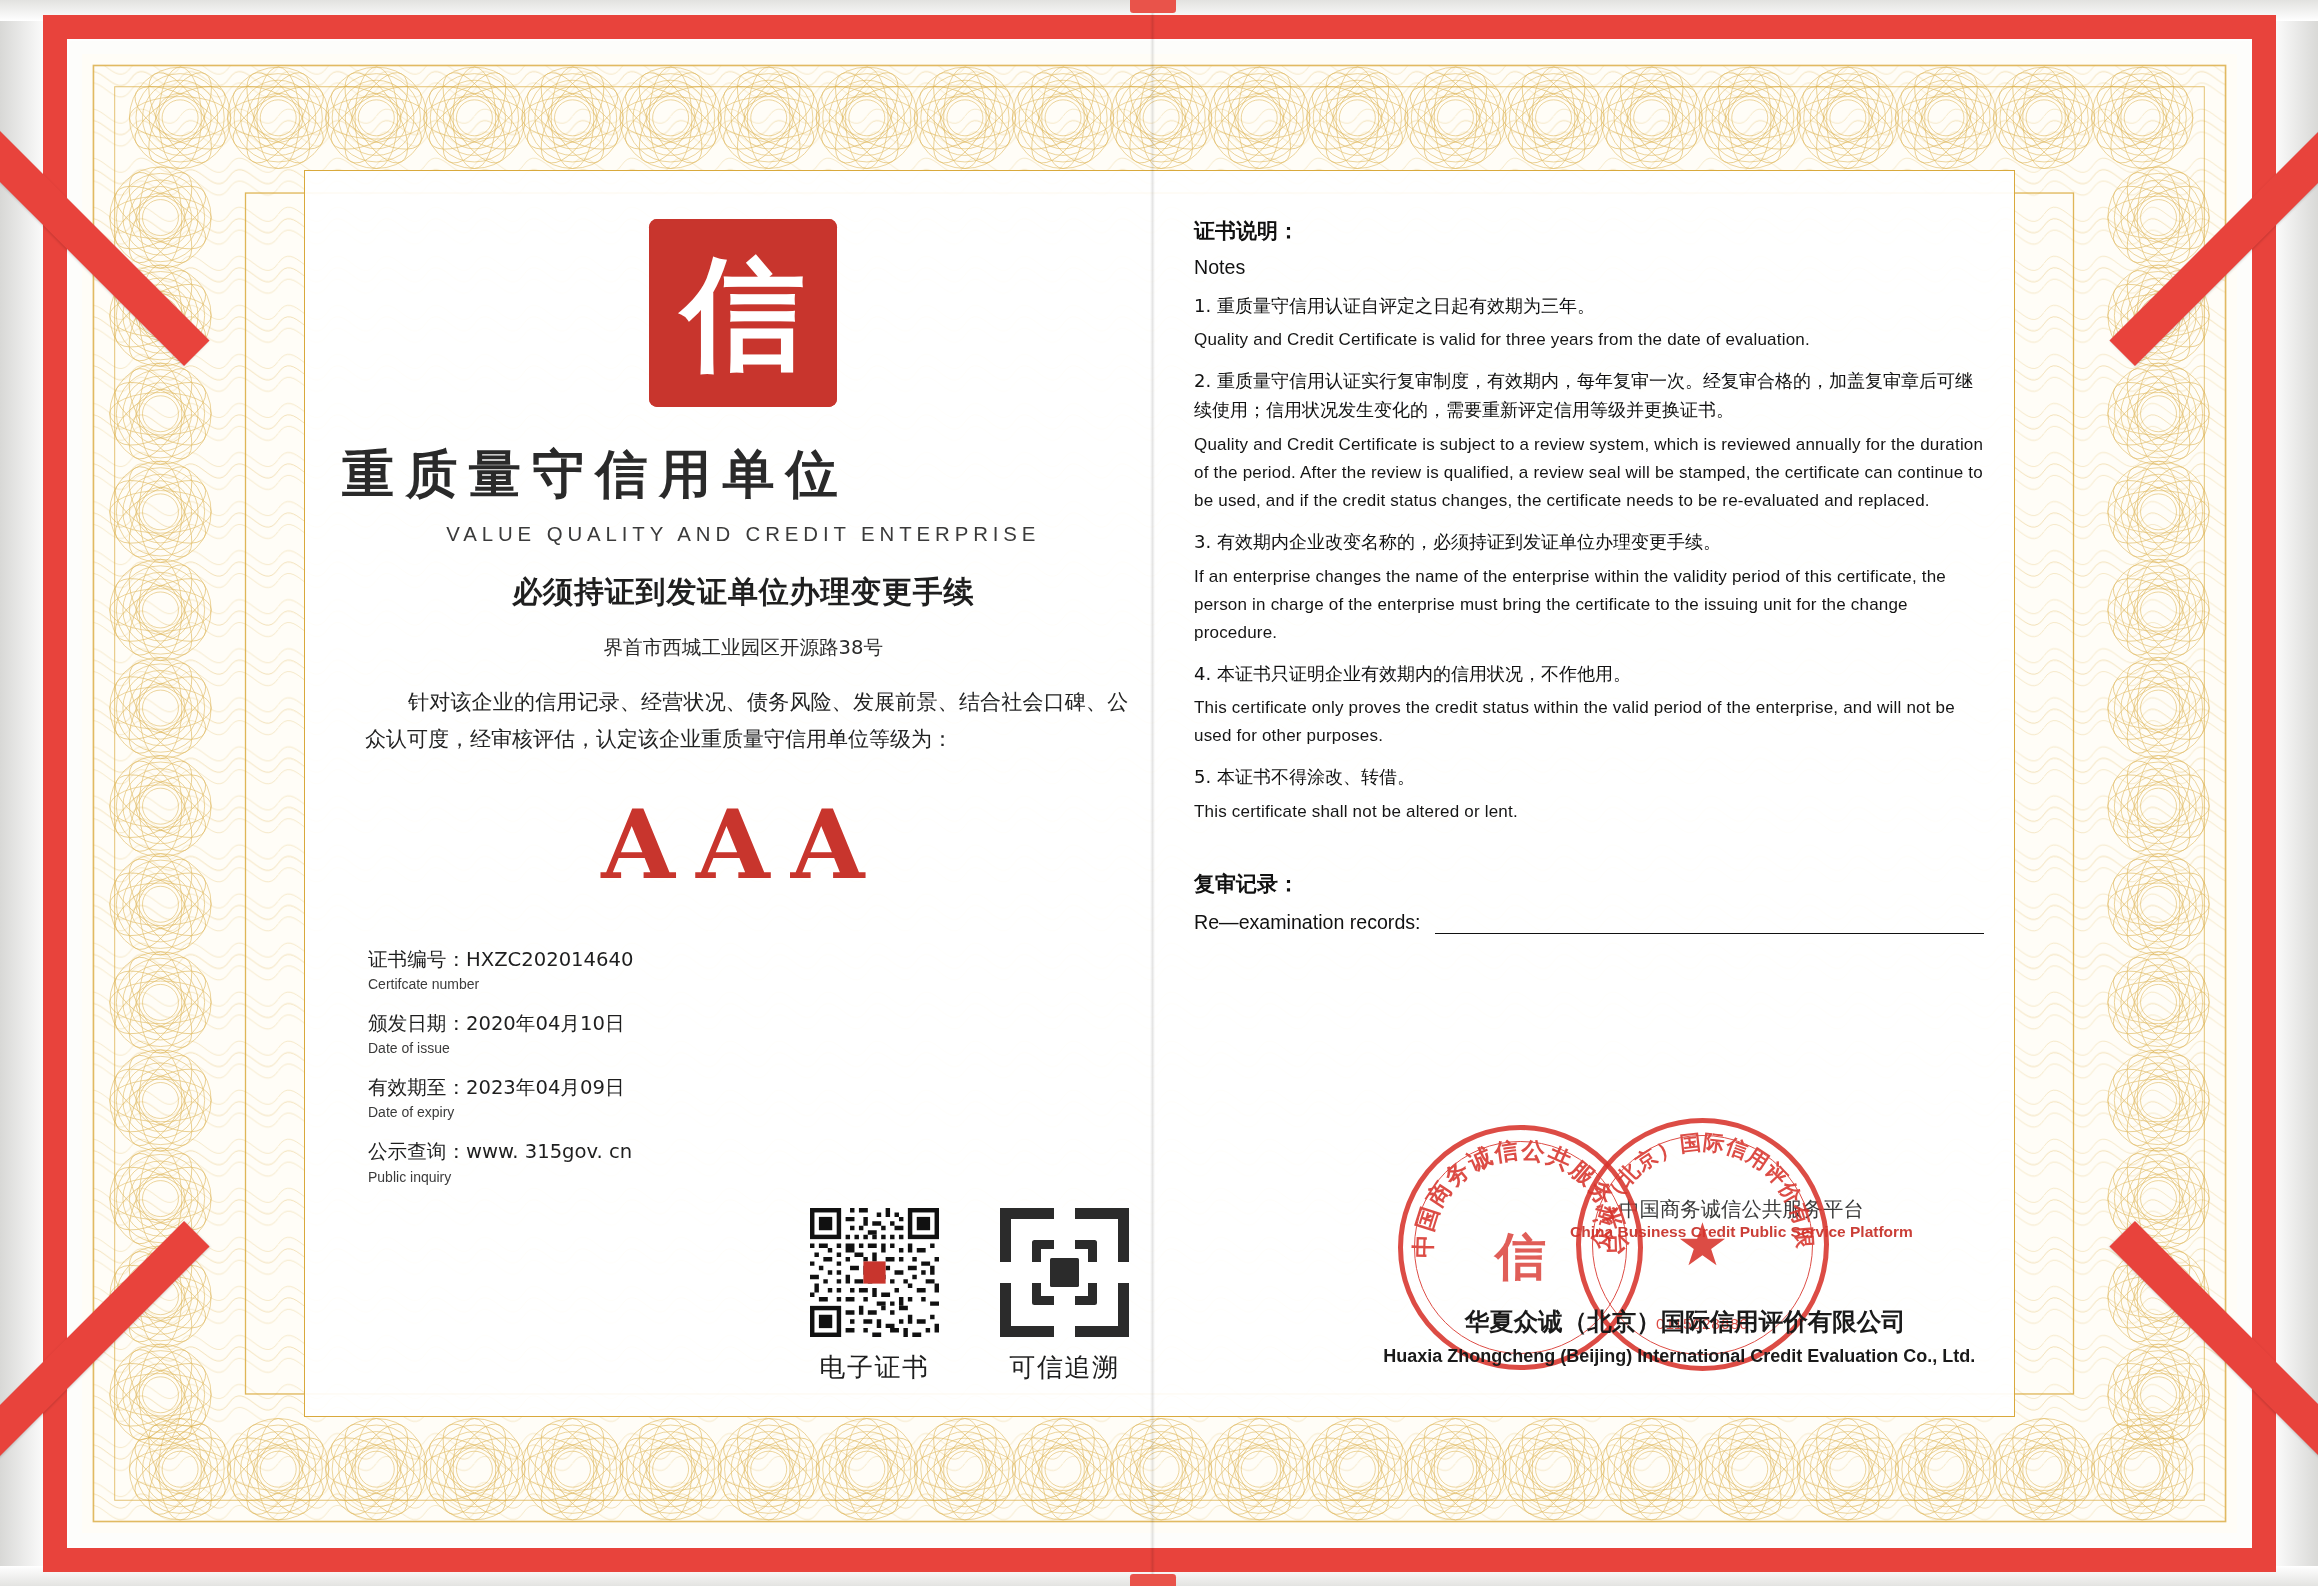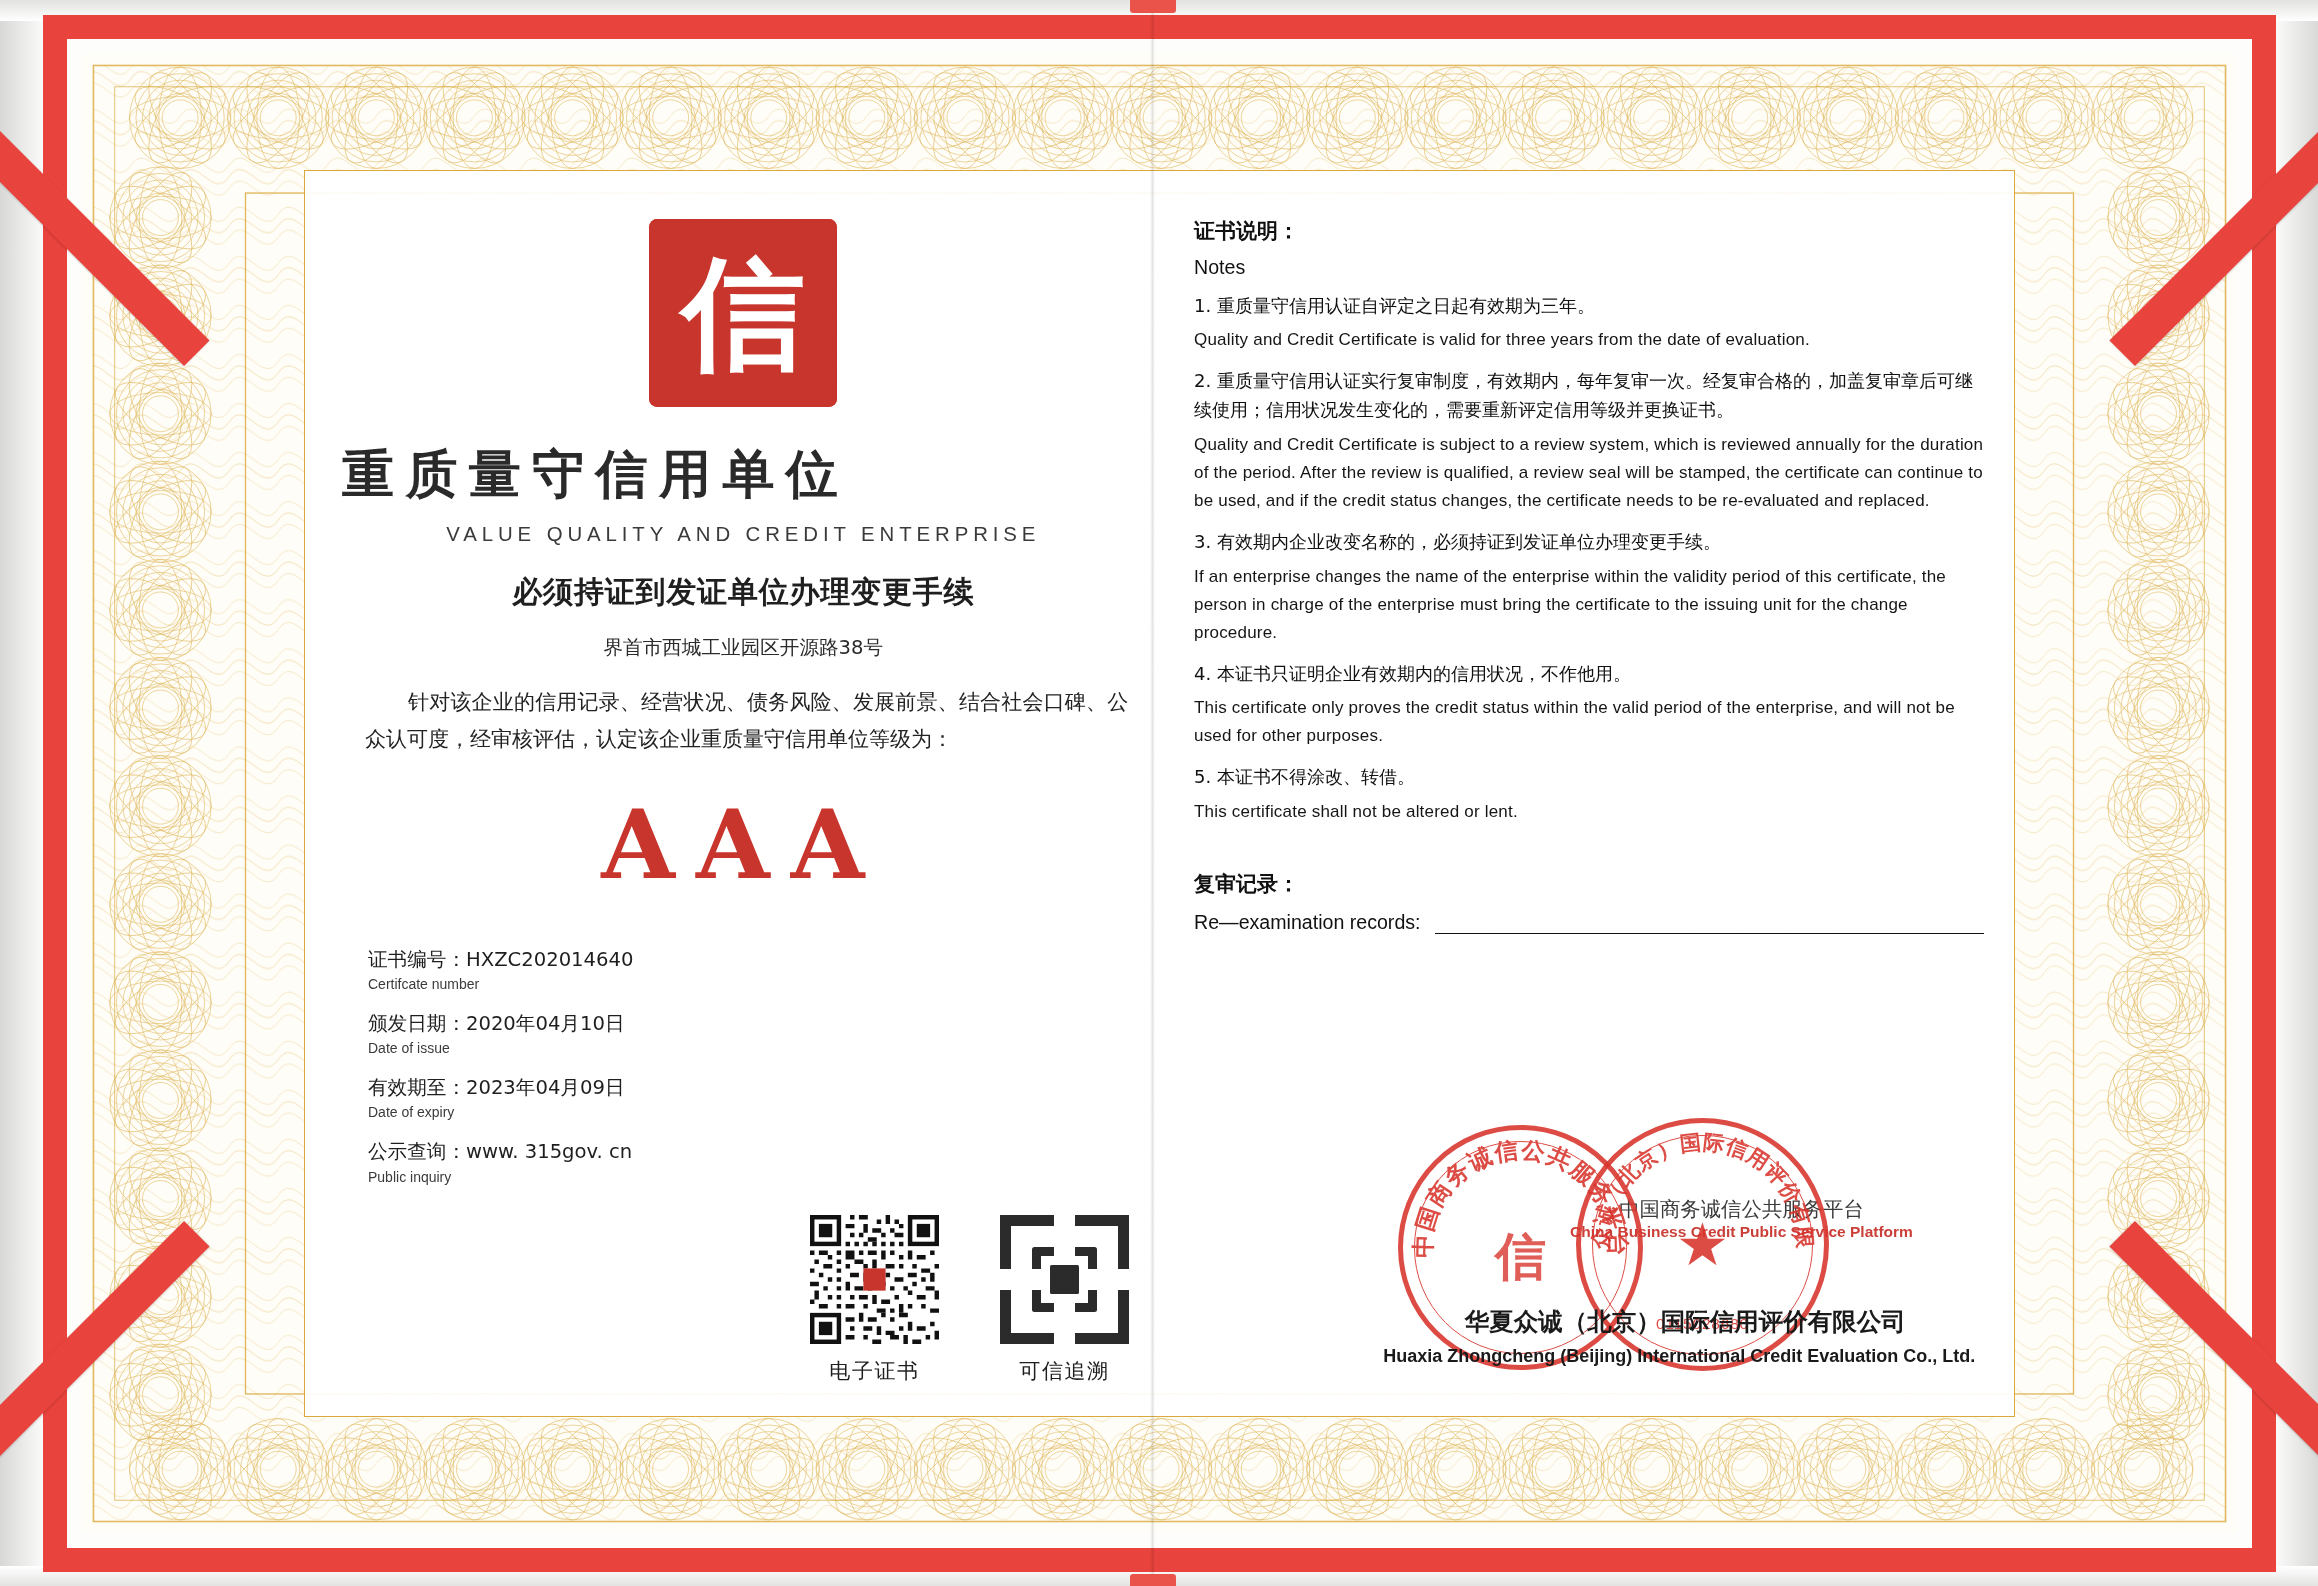--- a/index.html
+++ b/index.html
@@ -215,21 +215,21 @@
     position: absolute;
     left: 491px;
     bottom: 18px;
     display: flex;
     gap: 61px;
     align-items: flex-end;
   }
   .code-item { text-align: center; }
   .code-caption {
     font-family: "DejaVu Sans", sans-serif;
-    font-size: 21px;
+    font-size: 26px;
     color: #1e1e1e;
     margin-top: 13px;
     letter-spacing: 1.6px;
   }
   .qr {
     width: 129px; height: 129px;
     position: relative;
     background: #ffffff;
   }
   .qr canvas, .qr svg { display:block; }

